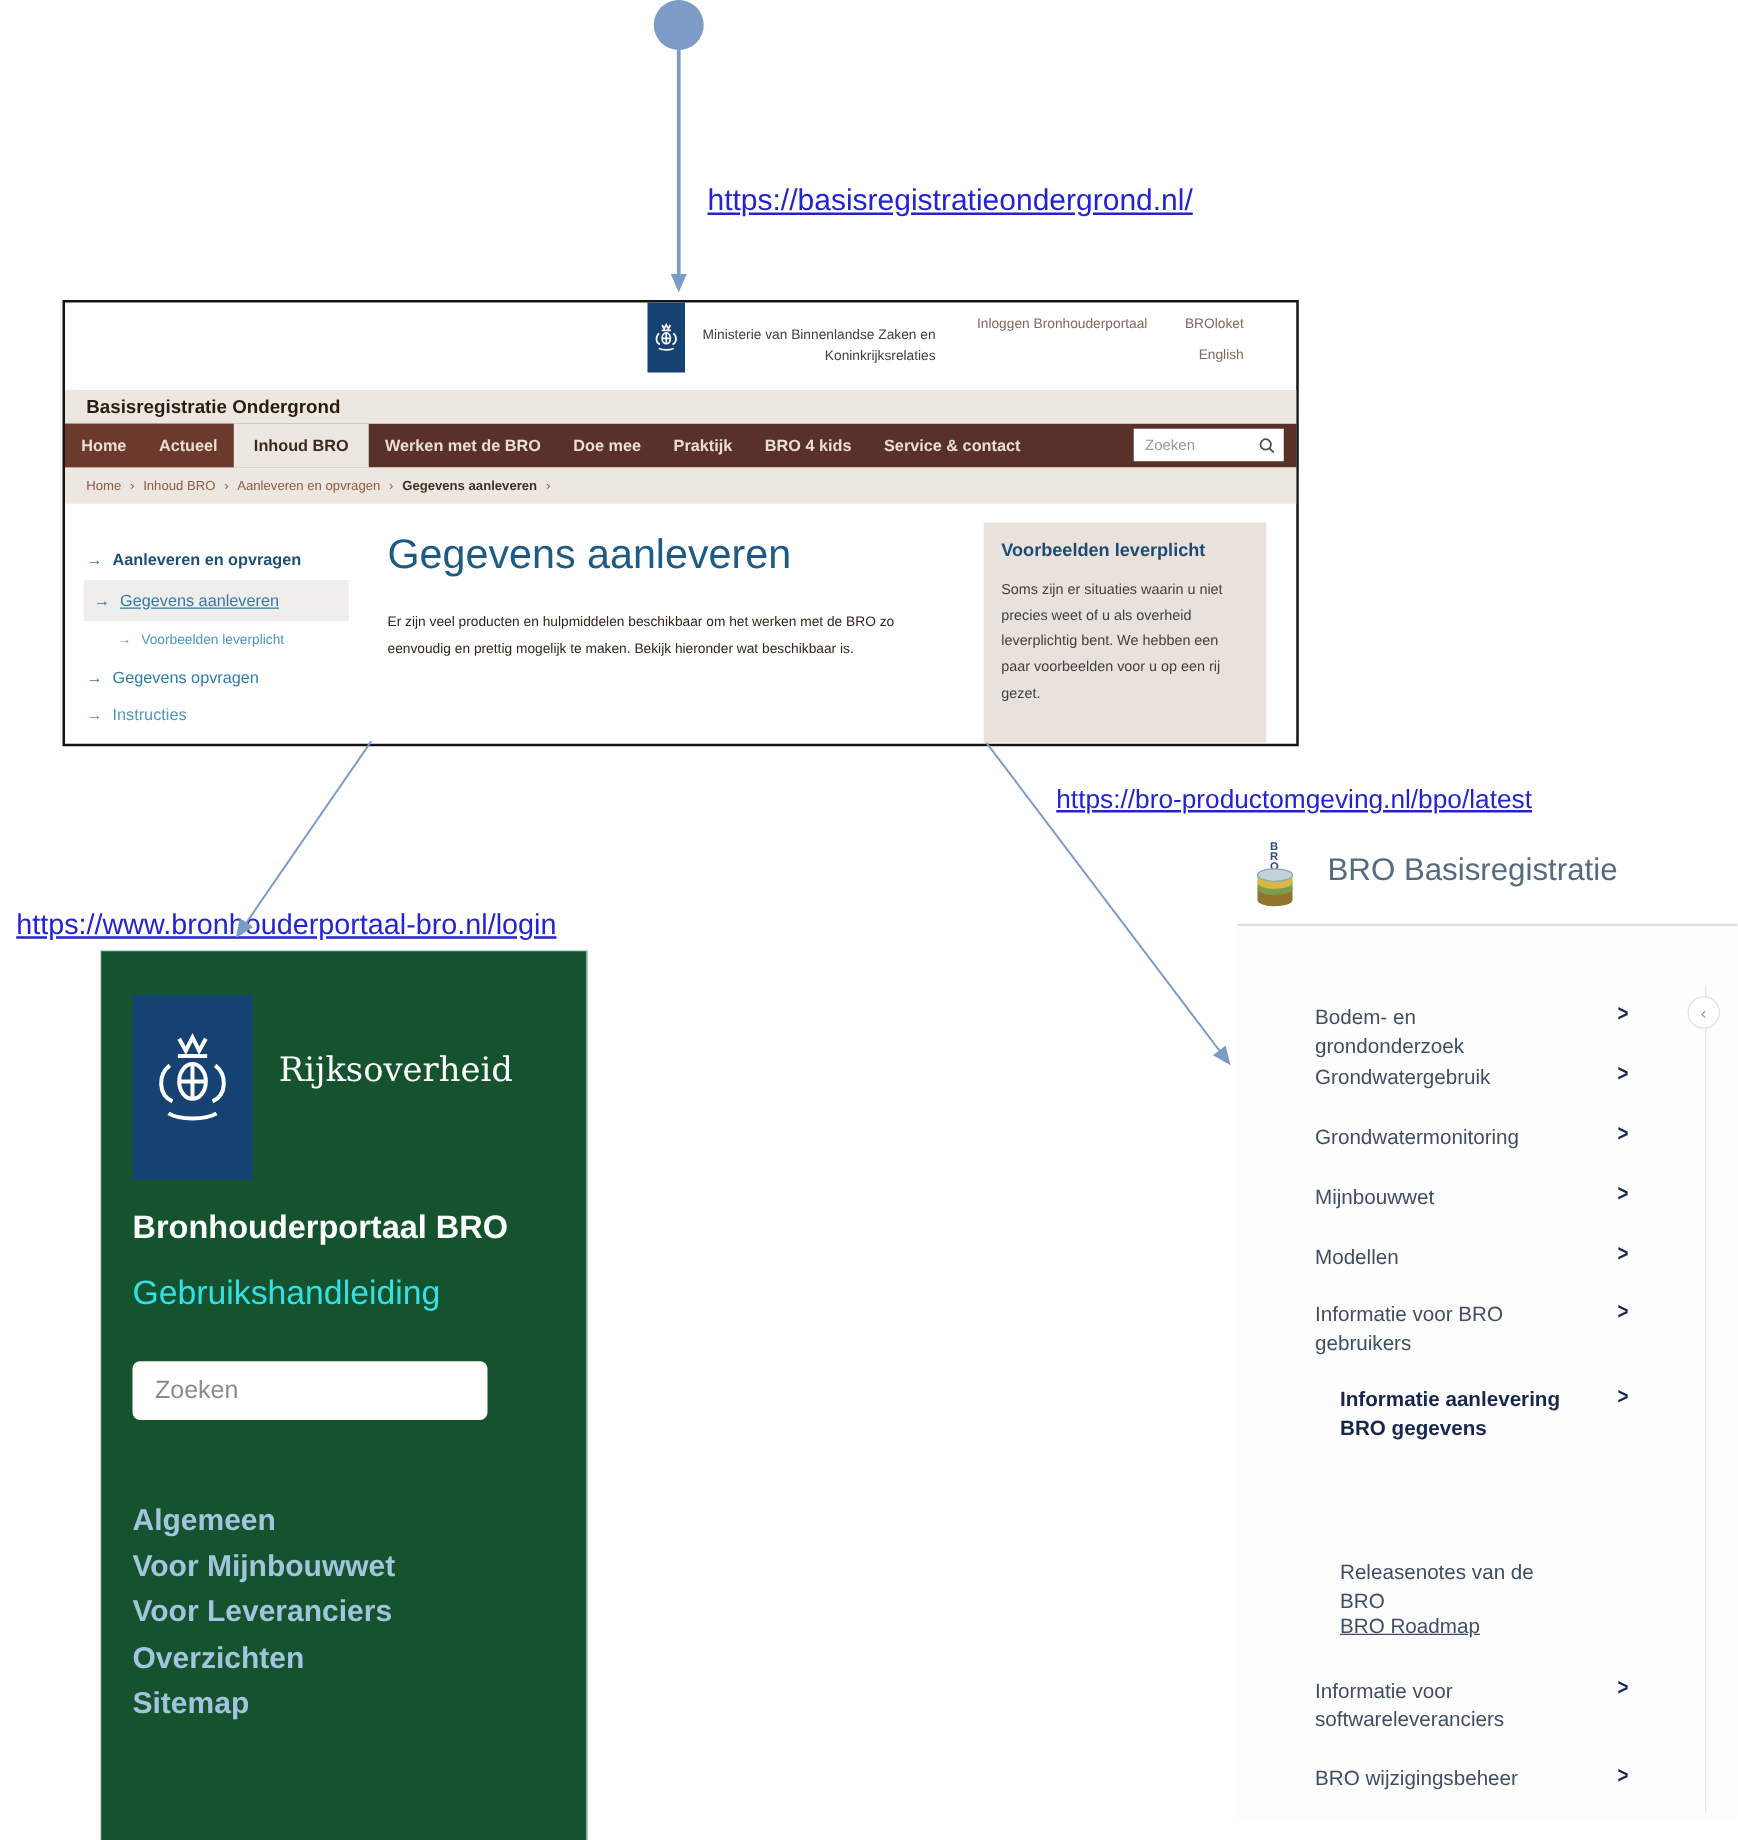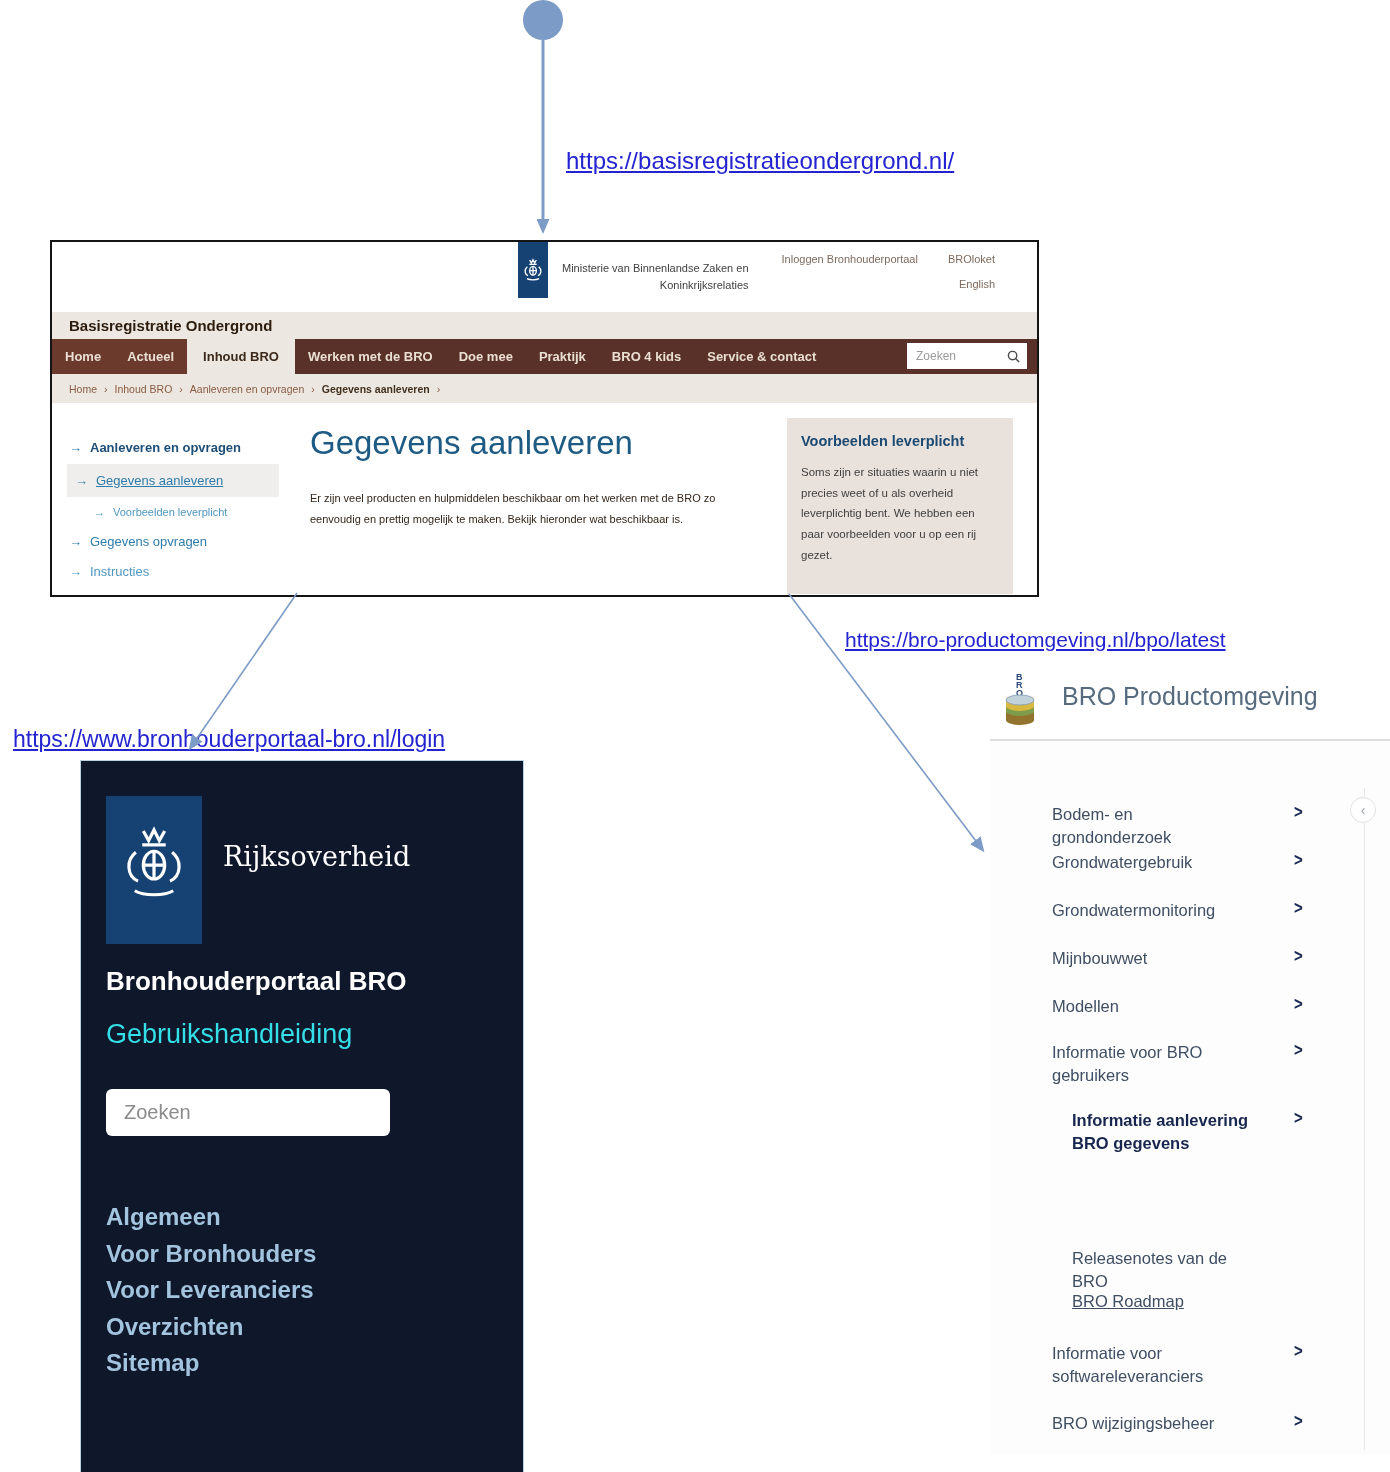--- a/index.html
+++ b/index.html
@@ -42,21 +42,21 @@
   .sb-active-block .lbl{text-decoration:underline;}
   .sb-sub{font-size:11px;color:#4E97C2;}
   .s1-h1{left:258px;top:182px;font-size:33px;color:#1E5B84;}
   .s1-par{left:258px;top:246px;width:448px;font-size:11px;line-height:1.93;color:#33261A;}
   .s1-aside{left:735px;top:176px;width:226px;height:176px;background:#E9E1DC;box-sizing:border-box;
             padding:15px 14px;}
   .s1-aside h3{margin:0;font-size:14.5px;color:#1D4A73;}
   .s1-aside p{margin:13px 0 0 0;font-size:11.5px;line-height:1.8;color:#3F3F3F;}
 
   
-  .shot2{left:80px;top:760px;width:444px;height:712px;background:#0f172a;z-index:2;
+  .shot2{left:80px;top:760px;width:390px;height:712px;background:#14532d;z-index:2;
          border-left:1px solid #BBD2E4;border-right:1px solid #BBD2E4;border-top:1px solid #BBD2E4;box-sizing:border-box;padding-left:32px;}
   .p-logo{left:25px;top:35px;width:96px;height:148px;background:#154273;display:flex;align-items:flex-start;
           justify-content:center;padding-top:28px;box-sizing:border-box;}
   .p-wordmark{left:142px;top:80px;font-family:"DejaVu Serif",serif;font-size:27px;color:#fff;}
   .p-title{left:25px;top:205px;font-size:26px;font-weight:bold;color:#fff;}
   .p-sub{left:25px;top:258px;font-size:27px;color:#35DFE8;}
   .p-search{left:25px;top:328px;width:284px;height:47px;background:#fff;border-radius:6px;
             display:flex;align-items:center;padding-left:16px;box-sizing:border-box;}
   .p-search input{border:none;outline:none;width:230px;font-size:20px;color:#555;font-family:inherit;background:transparent;}
   .p-search input::placeholder{color:#8B8B8B;}
@@ -200,39 +200,39 @@
         </g>
       </svg>
     </div>
     <div class="abs p-wordmark">Rijksoverheid</div>
     <div class="abs p-title">Bronhouderportaal BRO</div>
     <div class="abs p-sub">Gebruikshandleiding</div>
     <div class="abs p-search">
       <input placeholder="Zoeken" style="">
     </div>
     <div class="abs p-link" style="top:442px;">Algemeen</div>
-    <div class="abs p-link" style="top:479px;">Voor Bronhouders</div>
+    <div class="abs p-link" style="top:479px;">Voor Mijnbouwwet</div>
     <div class="abs p-link" style="top:515px;">Voor Leveranciers</div>
     <div class="abs p-link" style="top:552px;">Overzichten</div>
     <div class="abs p-link" style="top:588px;">Sitemap</div>
   </div>
 
   <svg class="abs bpo-logo-icon" viewBox="0 0 44 58">
     <text x="18" y="10" font-size="9" font-weight="bold" fill="#2A4A7B">B</text>
     <text x="18" y="18" font-size="9" font-weight="bold" fill="#2A4A7B">R</text>
     <text x="18" y="26" font-size="9" font-weight="bold" fill="#2A4A7B">O</text>
     <rect x="8" y="40" width="28" height="10" fill="#93742E"></rect>
     <ellipse cx="22" cy="50" rx="14" ry="5" fill="#93742E"></ellipse>
     <rect x="8" y="35" width="28" height="6" fill="#7D9C4C"></rect>
     <ellipse cx="22" cy="41" rx="14" ry="5" fill="#7D9C4C"></ellipse>
     <rect x="8" y="30" width="28" height="6" fill="#D8B83E"></rect>
     <ellipse cx="22" cy="36" rx="14" ry="5" fill="#D8B83E"></ellipse>
     <ellipse cx="22" cy="30" rx="14" ry="5" fill="#C2D2DA" stroke="#8FA6B5" stroke-width="1"></ellipse>
   </svg>
-  <div class="abs bpo-logo-text">BRO Productomgeving</div>
+  <div class="abs bpo-logo-text">BRO Basisregistratie</div>
   <div class="abs bpo-divider"></div>
 
   <div class="abs bpo-panel">
     <div class="bpo-vline"></div>
     <div class="bpo-collapse">
       <span>‹</span>
     </div>
 
     <div class="pm-item" style="top:62px;">
       <div>Bodem- en grondonderzoek</div>

